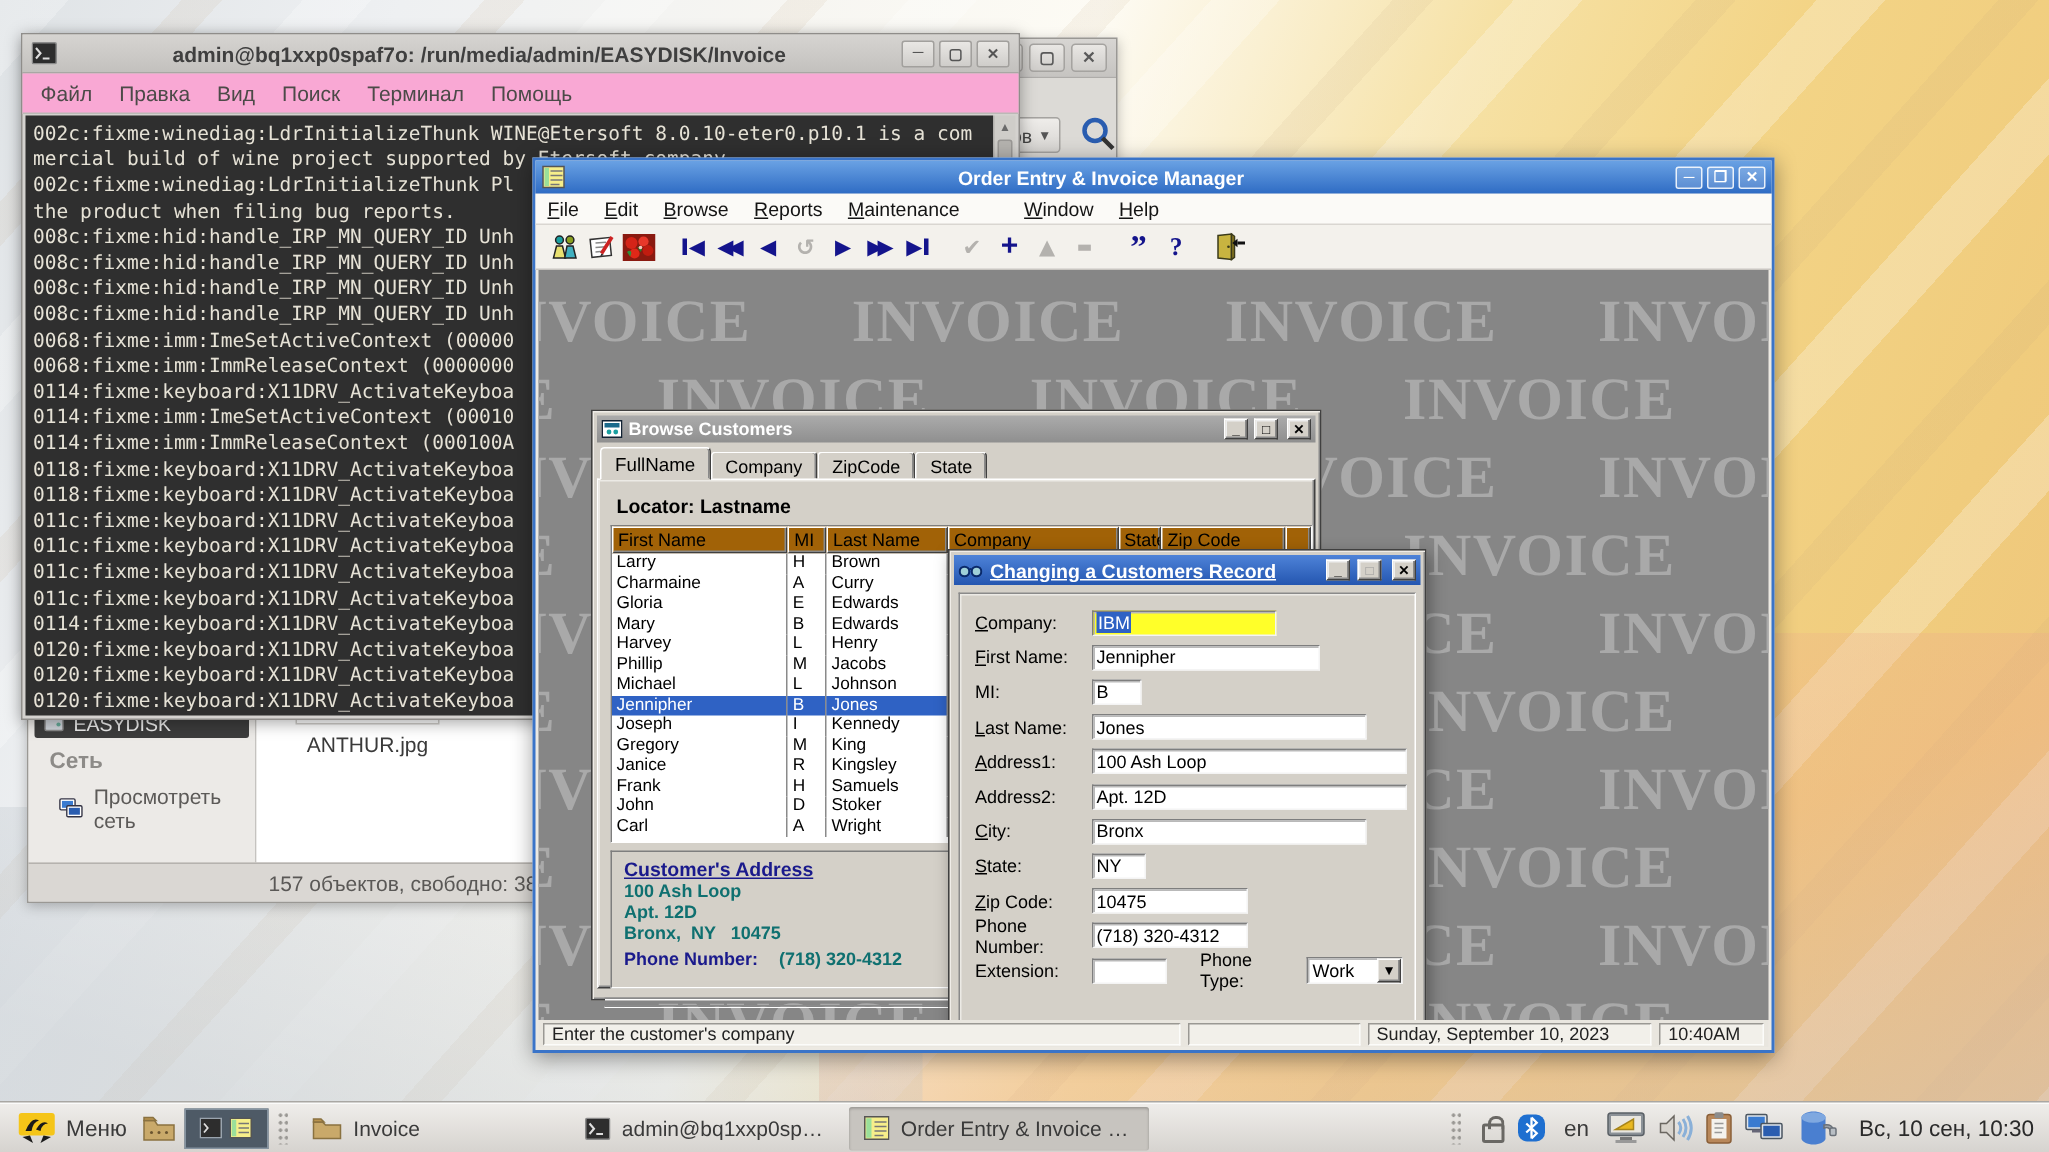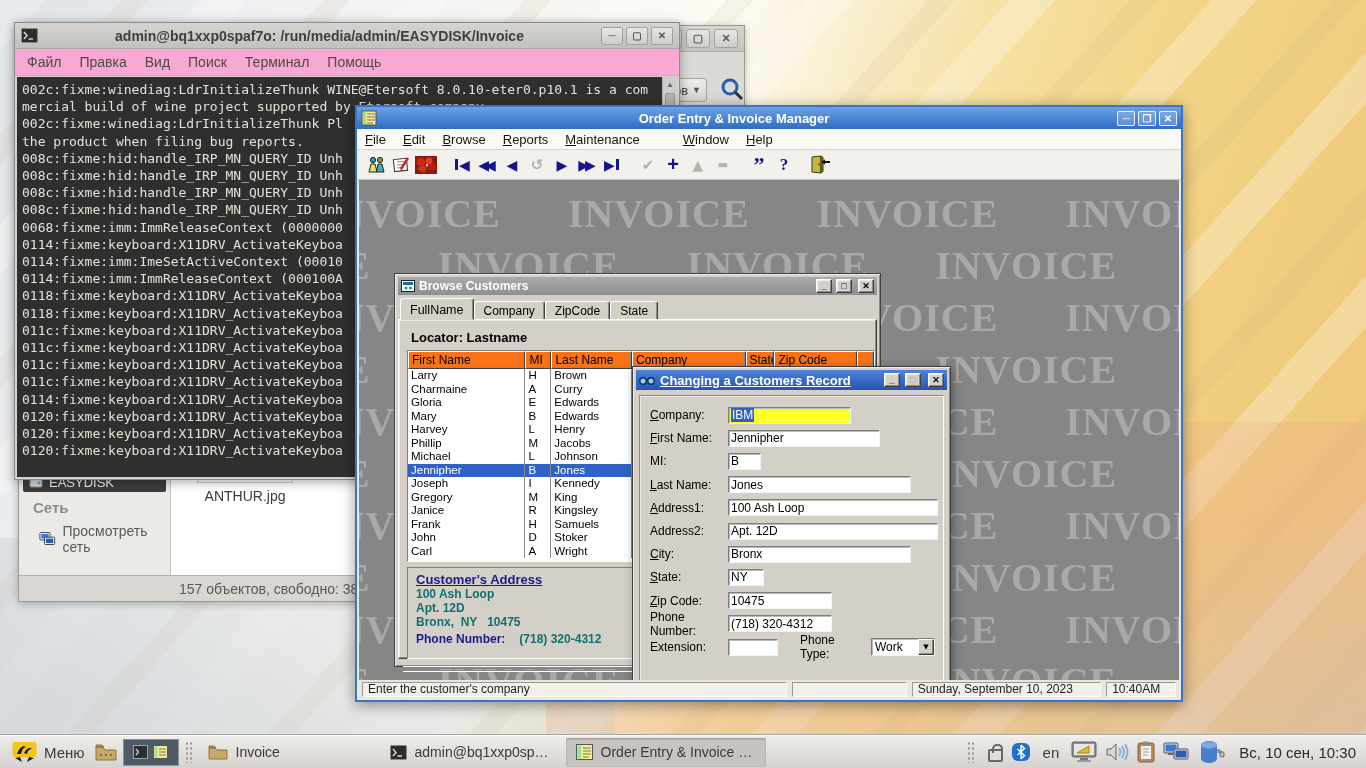--- a/index.html
+++ b/index.html
@@ -107,21 +107,21 @@
   .tabs { display:flex; align-items:flex-end; height:22px; margin-top:3px; padding-left:2px; }
   .tab { background:#d4d0c8; border:1px solid; border-color:#fff #404040 #d4d0c8 #fff; box-shadow:inset -1px 0 0 #8a8a8a;
     font:12px "Liberation Sans",sans-serif; color:#000; padding:2px 9px 3px; height:19px; border-radius:3px 3px 0 0; }
   .tab.active { height:22px; padding-top:4px; position:relative; z-index:2; font-size:12.5px; }
   .tabpage { position:relative; height:340px; margin-top:-1px; background:#d4d0c8;
     border:1px solid; border-color:#fff #404040 #404040 #fff; box-shadow:inset -1px -1px 0 #8a8a8a,inset 1px 1px 0 #eceae5; }
   .locator { position:absolute; left:12px; top:10px; font:bold 13px "Liberation Sans",sans-serif; color:#000; }
   .grid { position:absolute; left:8px; top:30px; width:468px; height:212px; background:#fff;
     border:1px solid; border-color:#7e7e7e #fff #fff #7e7e7e; }
   .g-head { display:flex; height:18px; }
-  .g-hcell { background:#f97316; border:1px solid; border-color:#fff #404040 #404040 #fff; box-shadow:inset -1px -1px 0 #8a8a8a;
+  .g-hcell { background:#a16207; border:1px solid; border-color:#fff #404040 #404040 #fff; box-shadow:inset -1px -1px 0 #8a8a8a;
     font:12px "Liberation Sans",sans-serif; color:#000; padding:1px 3px; white-space:nowrap; overflow:hidden; }
   .g-rows { position:absolute; left:0; top:18px; right:17px; bottom:0; overflow:hidden; background:#fff; }
   .g-row { display:flex; height:13.5px; }
   .g-cell { font:11.5px "Liberation Sans",sans-serif; color:#000; padding:0 3px; white-space:nowrap; overflow:hidden;
     border-right:1px solid #8a8a8a; line-height:13.5px; }
   .g-row.sel .g-cell { background:#2f62c4; color:#fff; }
   .g-scroll { position:absolute; right:0; top:18px; width:17px; bottom:0; background:#d9d6d0; }
   .g-sbtn { height:16px; }
   .addr { position:absolute; left:8px; top:247px; width:226px; height:92px; background:#d4d0c8;
     border:1px solid; border-color:#7e7e7e #fff #fff #7e7e7e; padding:4px 8px; }
@@ -264,20 +264,21 @@
     </div>
   <div class="term-screen">
       <div class="tline">002c:fixme:winediag:LdrInitializeThunk WINE@Etersoft 8.0.10-eter0.p10.1 is a com</div>
       <div class="tline">mercial build of wine project supported by Etersoft company.</div>
       <div class="tline">002c:fixme:winediag:LdrInitializeThunk Pl</div>
       <div class="tline">the product when filing bug reports.</div>
       <div class="tline">008c:fixme:hid:handle_IRP_MN_QUERY_ID Unh</div>
       <div class="tline">008c:fixme:hid:handle_IRP_MN_QUERY_ID Unh</div>
       <div class="tline">008c:fixme:hid:handle_IRP_MN_QUERY_ID Unh</div>
       <div class="tline">008c:fixme:hid:handle_IRP_MN_QUERY_ID Unh</div>
+      <div class="tline">0068:fixme:imm:ImeSetActiveContext (00000</div>
       <div class="tline">0068:fixme:imm:ImmReleaseContext (0000000</div>
       <div class="tline">0114:fixme:keyboard:X11DRV_ActivateKeyboa</div>
       <div class="tline">0114:fixme:imm:ImeSetActiveContext (00010</div>
       <div class="tline">0114:fixme:imm:ImmReleaseContext (000100A</div>
       <div class="tline">0118:fixme:keyboard:X11DRV_ActivateKeyboa</div>
       <div class="tline">0118:fixme:keyboard:X11DRV_ActivateKeyboa</div>
       <div class="tline">011c:fixme:keyboard:X11DRV_ActivateKeyboa</div>
       <div class="tline">011c:fixme:keyboard:X11DRV_ActivateKeyboa</div>
       <div class="tline">011c:fixme:keyboard:X11DRV_ActivateKeyboa</div>
       <div class="tline">011c:fixme:keyboard:X11DRV_ActivateKeyboa</div>

